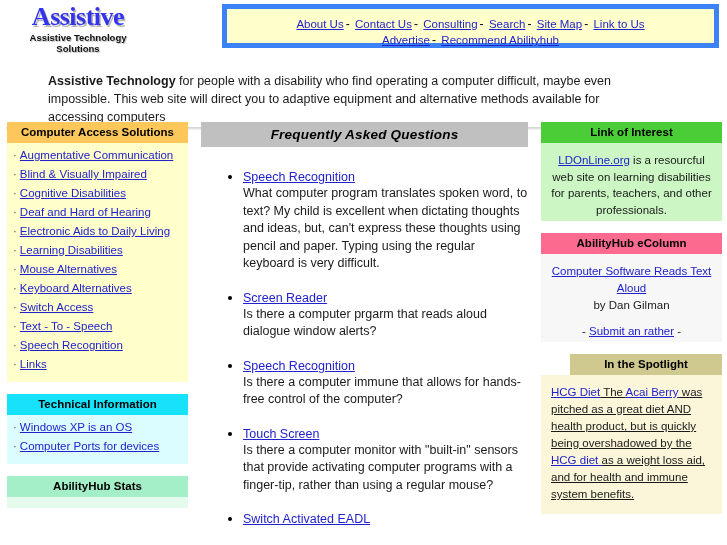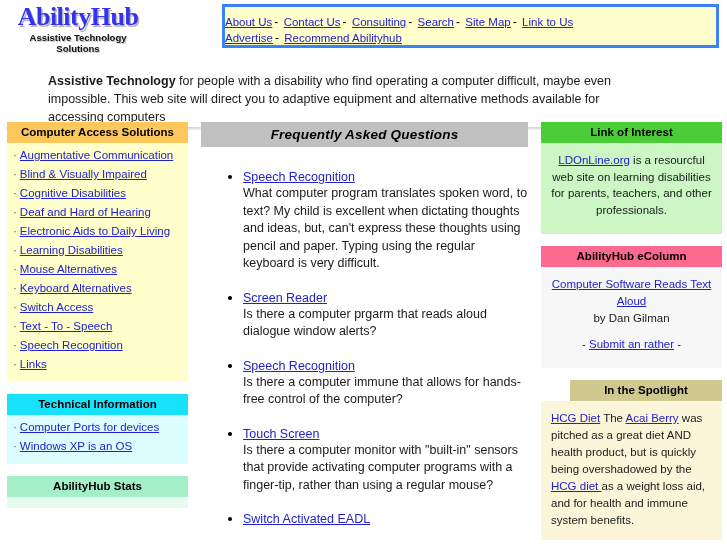--- a/index.html
+++ b/index.html
@@ -44,22 +44,22 @@
     text-shadow: 1px 1px 0 #c9c9c9;
     line-height: 1.15;
     margin-top: 3px;
   }
 
   .navbox {
     position: absolute;
     left: 222px; top: 4px;
     width: 497px; height: 44px;
     background: #ffffcc;
-    border: 3px solid #3b82f6;
-    text-align: left;
+    border: 5px solid #3b82f6;
+    text-align: center;
     padding-top: 7px;
   }
   .navbox .navrow { line-height: 16px; white-space: nowrap; }
   .navbox a { font-size: 11.5px; }
   .navbox .sep { color: #000; padding: 0 2px; }
 
   .intro {
     position: absolute;
     left: 48px; top: 72px;
     width: 600px;
@@ -153,39 +153,40 @@
   .head-green  { background: #4bcd38; }
   .head-pink   { background: #fd6a8f; }
   .head-khaki  { background: #cfc98f; margin-left: 29px; }
   .body-palegreen { background: #ccf7c4; }
   .body-white  { background: #f7f7f7; }
   .body-palekhaki { background: #fbf6da; }
   .rp-body {
     text-align: center;
     font-size: 11.5px;
     line-height: 16.5px;
-    padding: 9px 9px 16px 9px;
+    padding: 9px 9px 3px 9px;
     color: #1a1a1a;
   }
   .rp-body a { font-size: 11.5px; }
   .rp-body.left-align {
     text-align: left;
     line-height: 17px;
     padding: 9px 10px 11px 10px;
+    text-decoration: underline;
   }
   .byline { margin-top: 1px; }
   .submit-line { margin-top: 9px; }
 </style>
 </head>
 <body>
 
 <div class="header">
 
   <div class="logo-block">
-    <div class="logo-word">AbilityHub</div>
+    <div class="logo-word">Assistive</div>
     <div class="logo-sub">
       <div>Assistive Technology</div>
       <div>Solutions</div>
     </div>
   </div>
 
   <div class="navbox">
     <div class="navrow">
       <a href="#">About Us</a><span class="sep">-</span>
       <a href="#">Contact Us</a><span class="sep">-</span>
@@ -228,22 +229,22 @@
           <li><span class="dot">·</span><a href="#">Speech Recognition</a></li>
           <li><span class="dot">·</span><a href="#">Links</a></li>
         </ul>
       </div>
     </div>
 
     <div class="panel">
       <div class="panel-head head-cyan">Technical Information</div>
       <div class="panel-body body-lightcyan">
         <ul class="navlist">
+          <li><span class="dot">·</span><a href="#">Windows XP is an OS</a></li>
           <li><span class="dot">·</span><a href="#">Computer Ports for devices</a></li>
-          <li><span class="dot">·</span><a href="#">Windows XP is an OS</a></li>
         </ul>
       </div>
     </div>
 
     <div class="panel">
       <div class="panel-head head-mint">AbilityHub Stats</div>
       <div class="panel-body body-lightmint"></div>
     </div>
 
   </div>

